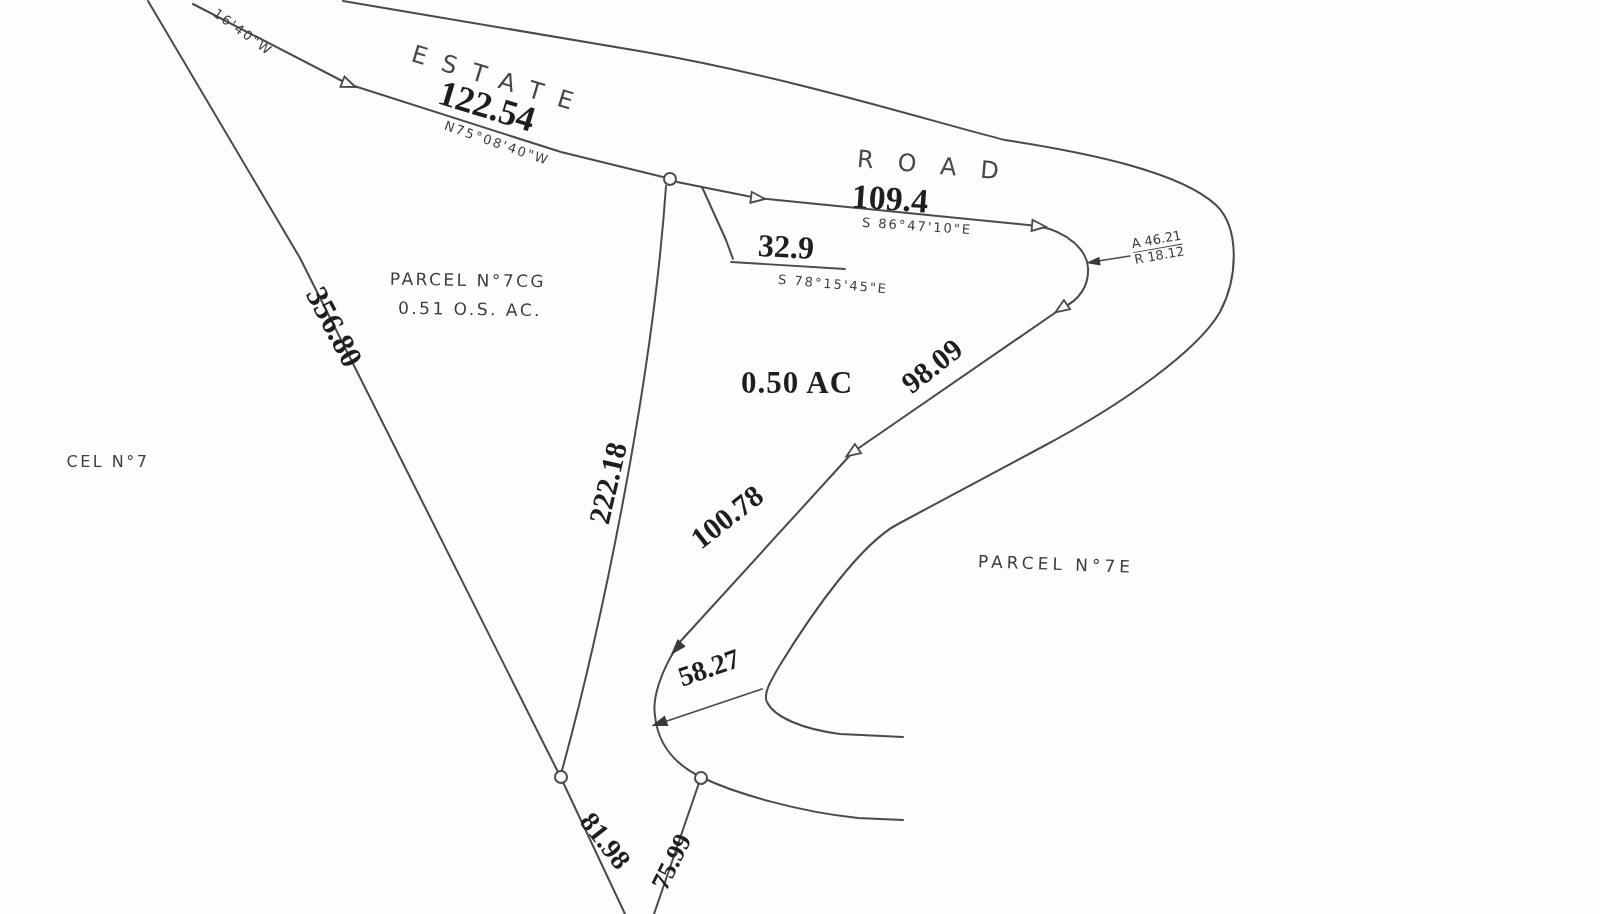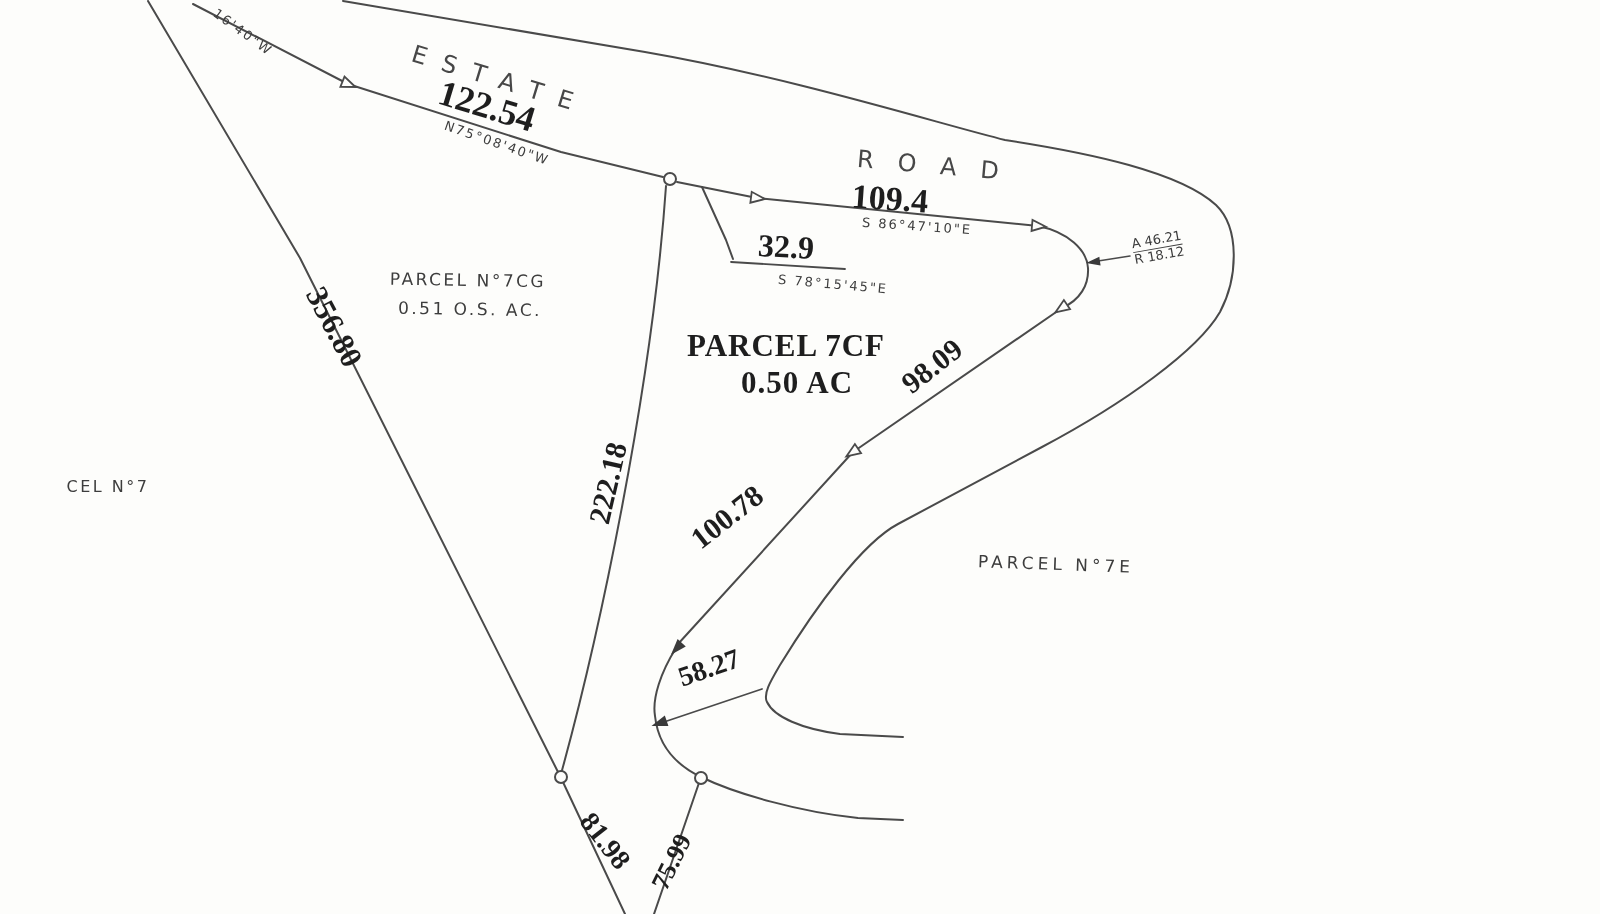--- a/index.html
+++ b/index.html
@@ -103,27 +103,26 @@
   <div class="lbl hand" style="left:833px;top:284px;font-size:13px;letter-spacing:2px;transform:translate(-50%,-50%) rotate(5deg);">S 78°15'45"E</div>
 
   <div class="lbl hand" style="left:1158px;top:248px;font-size:13px;transform:translate(-50%,-50%) rotate(-10deg);text-align:left;">
     <div class="note-line"><span class="underlined">A 46.21</span></div>
     <div class="note-line">R 18.12</div>
   </div>
 
   <div class="lbl hand" style="left:468px;top:280px;font-size:17px;letter-spacing:2.5px;transform:translate(-50%,-50%) rotate(1deg);">PARCEL N°7CG</div>
   <div class="lbl hand" style="left:470px;top:309px;font-size:17px;letter-spacing:2.5px;transform:translate(-50%,-50%) rotate(1deg);">0.51 O.S. AC.</div>
 
-  <div class="lbl dim" style="left:786px;top:346px;font-size:31px;letter-spacing:1px;transform:translate(-50%,-50%);">PARCEL 7CF</div>
   <div class="lbl dim" style="left:757px;top:383px;font-size:31px;letter-spacing:1px;transform:translate(-50%,-50%);margin-left:40px;">0.50 AC</div>
 
   <div class="lbl dim" style="left:932px;top:366px;font-size:30px;transform:translate(-50%,-50%) rotate(-38deg);">98.09</div>
   <div class="lbl dim" style="left:727px;top:517px;font-size:30px;transform:translate(-50%,-50%) rotate(-38deg);">100.78</div>
   <div class="lbl dim" style="left:608px;top:483px;font-size:30px;transform:translate(-50%,-50%) rotate(-77deg);">222.18</div>
   <div class="lbl dim" style="left:334px;top:327px;font-size:31px;transform:translate(-50%,-50%) rotate(62deg);">356.80</div>
   <div class="lbl dim" style="left:709px;top:668px;font-size:28px;transform:translate(-50%,-50%) rotate(-19deg);">58.27</div>
   <div class="lbl dim" style="left:605px;top:841px;font-size:28px;transform:translate(-50%,-50%) rotate(52deg);">81.98</div>
   <div class="lbl dim" style="left:672px;top:862px;font-size:26px;transform:translate(-50%,-50%) rotate(-64deg);">75.99</div>
 
   <div class="lbl hand" style="left:1056px;top:564px;font-size:17px;letter-spacing:4px;transform:translate(-50%,-50%) rotate(2deg);">PARCEL N°7E</div>
-  <div class="lbl hand" style="left:108px;top:486px;font-size:16px;letter-spacing:2.5px;transform:translate(-50%,-50%);">CEL N°7</div>
+  <div class="lbl hand" style="left:108px;top:461px;font-size:16px;letter-spacing:2.5px;transform:translate(-50%,-50%);">CEL N°7</div>
 
 </div>
 
 </body></html>

